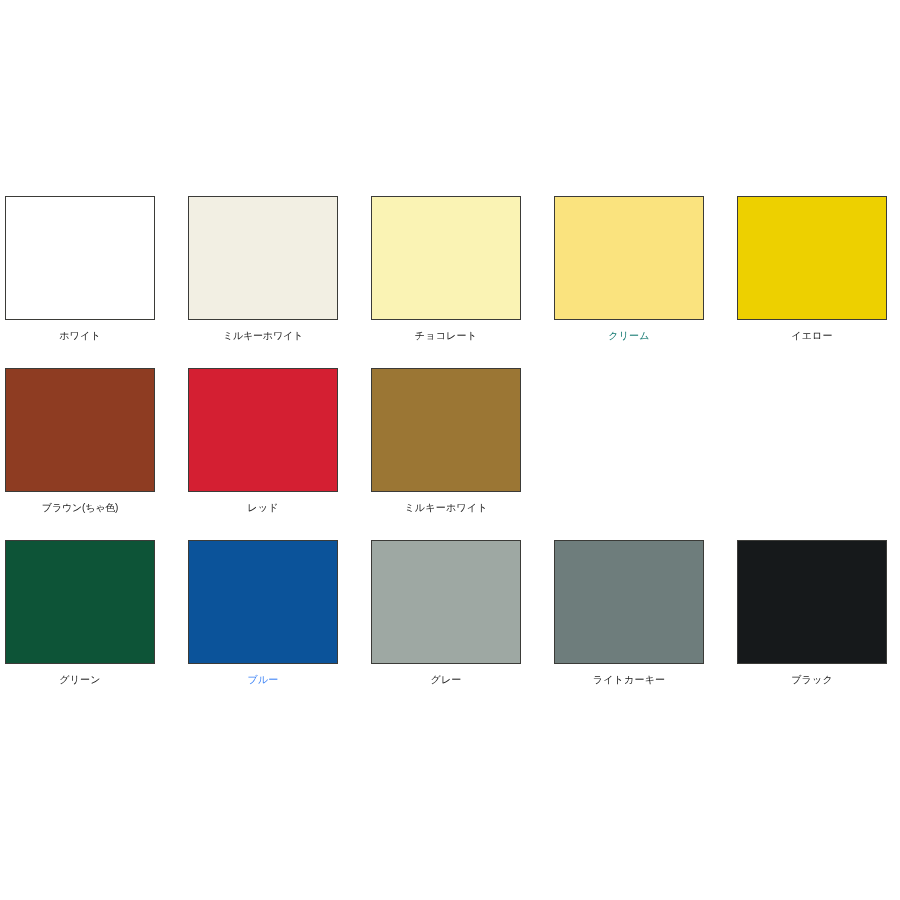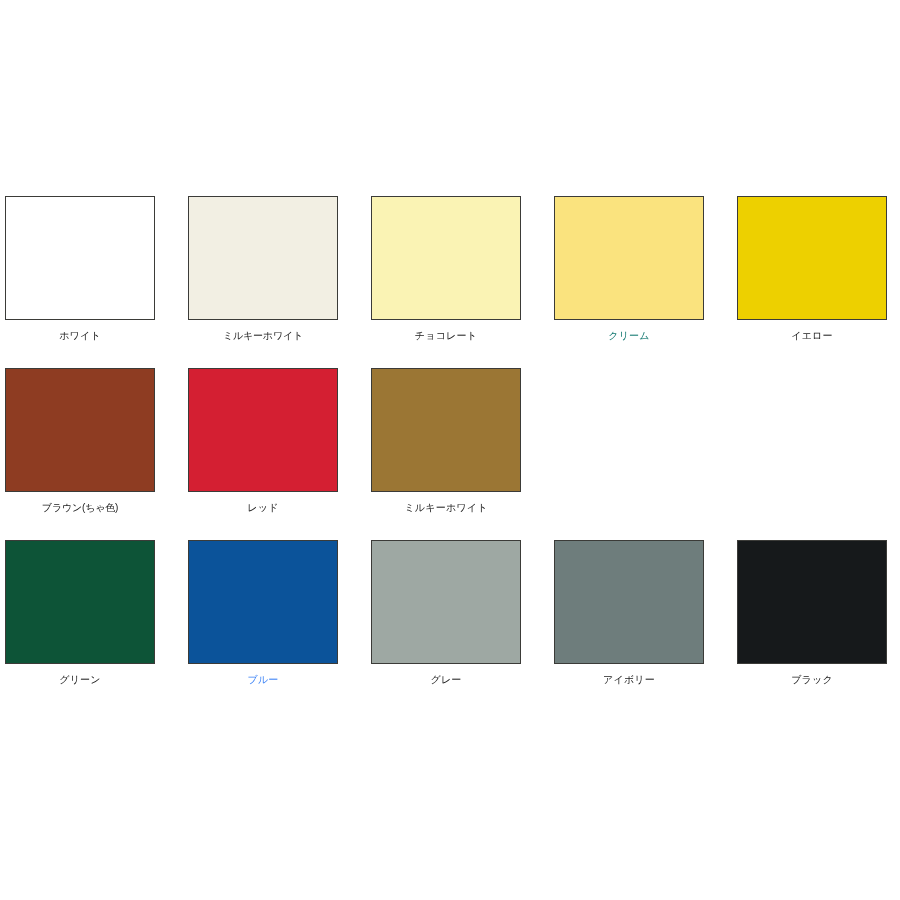--- a/index.html
+++ b/index.html
@@ -125,21 +125,21 @@
       <div class="swatch-cell">
         <div class="swatch-chip" style="background-color: rgb(11, 83, 154); border-color: rgb(59, 59, 56);"></div>
         <div class="swatch-label" style="color: #3b82f6;">ブルー</div>
       </div>
       <div class="swatch-cell">
         <div class="swatch-chip" style="background-color: rgb(158, 168, 163); border-color: rgb(59, 59, 56);"></div>
         <div class="swatch-label" style="color: rgb(26, 26, 26);">グレー</div>
       </div>
       <div class="swatch-cell">
         <div class="swatch-chip" style="background-color: rgb(110, 125, 124); border-color: rgb(59, 59, 56);"></div>
-        <div class="swatch-label" style="color: rgb(26, 26, 26);">アイボリー</div>
+        <div class="swatch-label" style="color: rgb(26, 26, 26);">ライトカーキー</div>
       </div>
       <div class="swatch-cell">
         <div class="swatch-chip" style="background-color: rgb(22, 25, 27); border-color: rgb(59, 59, 56);"></div>
         <div class="swatch-label" style="color: rgb(26, 26, 26);">ブラック</div>
       </div>
     </div>
 
   </div>
 </div>
 

